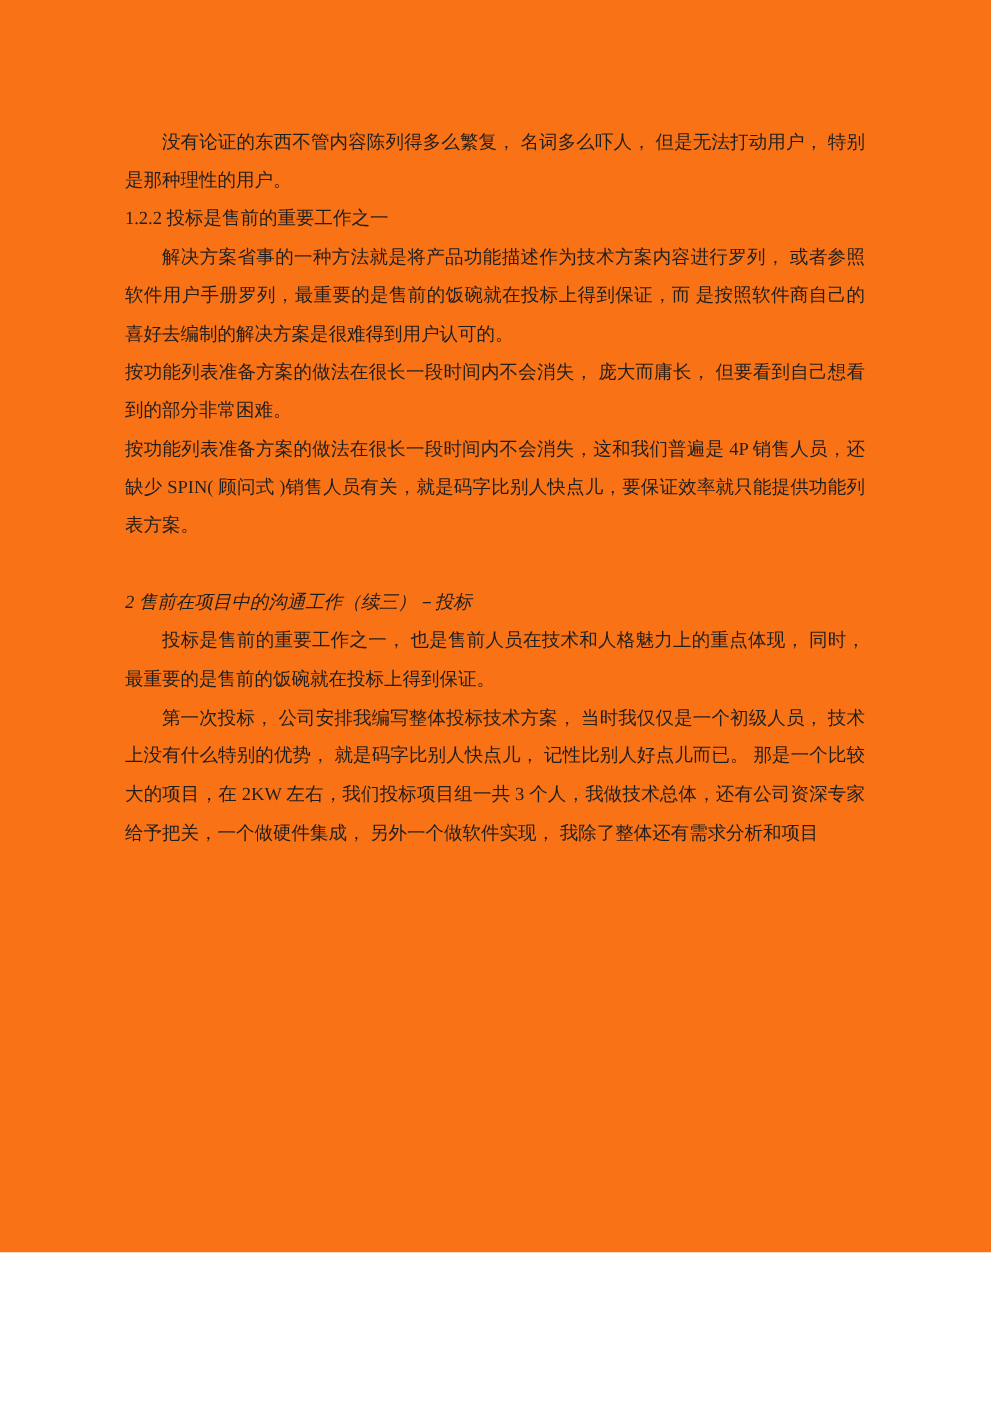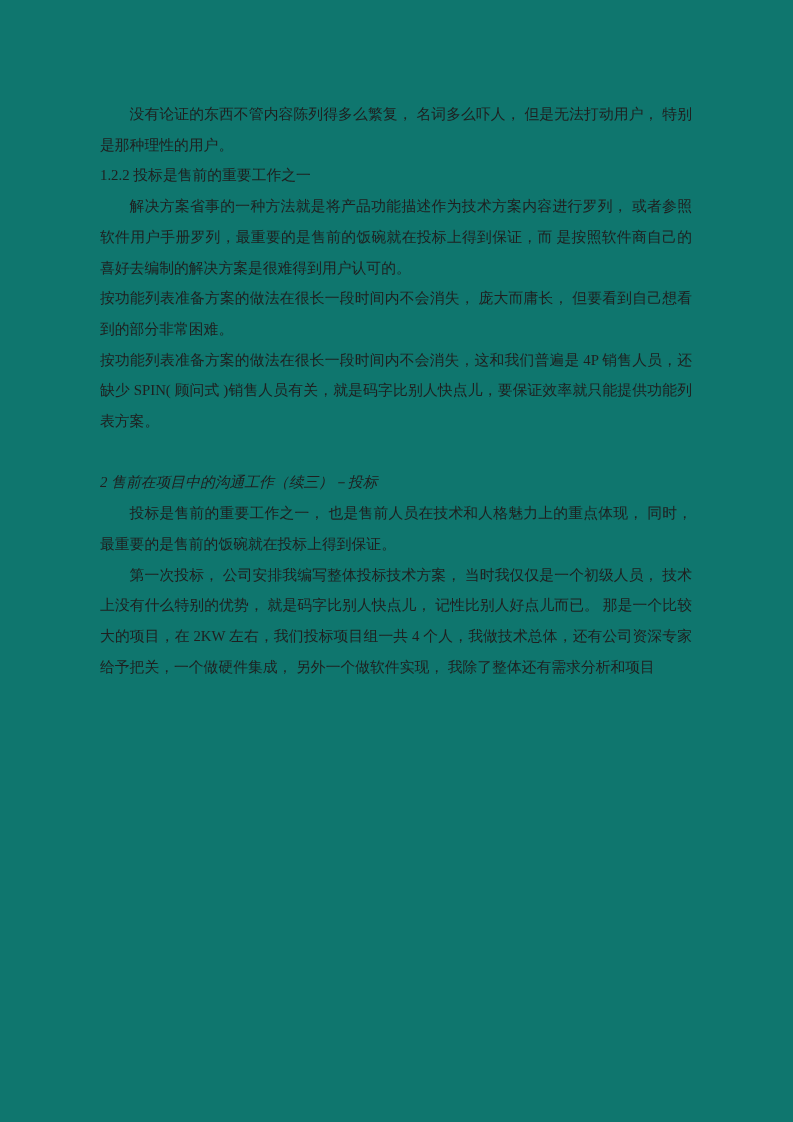--- a/index.html
+++ b/index.html
@@ -3,23 +3,23 @@
 <meta charset="utf-8">
 <style>
   html, body {
     margin: 0;
     padding: 0;
     background: #ffffff;
   }
   .page {
     position: relative;
     width: 793px;
-    height: 1122px;
+    height: 1002px;
     box-sizing: border-box;
-    background: #0f766e;
+    background: #f97316;
     padding: 99px 101px 0 100px;
     overflow: hidden;
   }
   .doc-body {
     font-family: "Liberation Serif", "DejaVu Serif", serif;
     font-size: 14.8px;
     line-height: 30.7px;
     color: #1f1f1f;
     text-align: justify;
   }
@@ -59,16 +59,16 @@
     <p class="para">按功能列表准备方案的做法在很长一段时间内不会消失， 庞大而庸长， 但要看到自己想看到的部分非常困难。</p>
 
 
     <p class="para">按功能列表准备方案的做法在很长一段时间内不会消失，这和我们普遍是 4P 销售人员，还缺少 SPIN( 顾问式 )销售人员有关，就是码字比别人快点儿，要保证效率就只能提供功能列表方案。</p>
 
     <h3 class="heading gap-before">2 售前在项目中的沟通工作（续三）－投标</h3>
 
     <p class="para indent">投标是售前的重要工作之一， 也是售前人员在技术和人格魅力上的重点体现， 同时， 最重要的是售前的饭碗就在投标上得到保证。</p>
 
 
-    <p class="para indent">第一次投标， 公司安排我编写整体投标技术方案， 当时我仅仅是一个初级人员， 技术上没有什么特别的优势， 就是码字比别人快点儿， 记性比别人好点儿而已。 那是一个比较大的项目，在 2KW 左右，我们投标项目组一共 4 个人，我做技术总体，还有公司资深专家给予把关，一个做硬件集成， 另外一个做软件实现， 我除了整体还有需求分析和项目</p>
+    <p class="para indent">第一次投标， 公司安排我编写整体投标技术方案， 当时我仅仅是一个初级人员， 技术上没有什么特别的优势， 就是码字比别人快点儿， 记性比别人好点儿而已。 那是一个比较大的项目，在 2KW 左右，我们投标项目组一共 3 个人，我做技术总体，还有公司资深专家给予把关，一个做硬件集成， 另外一个做软件实现， 我除了整体还有需求分析和项目</p>
 
   </div>
 </div>
 
 </body></html>

